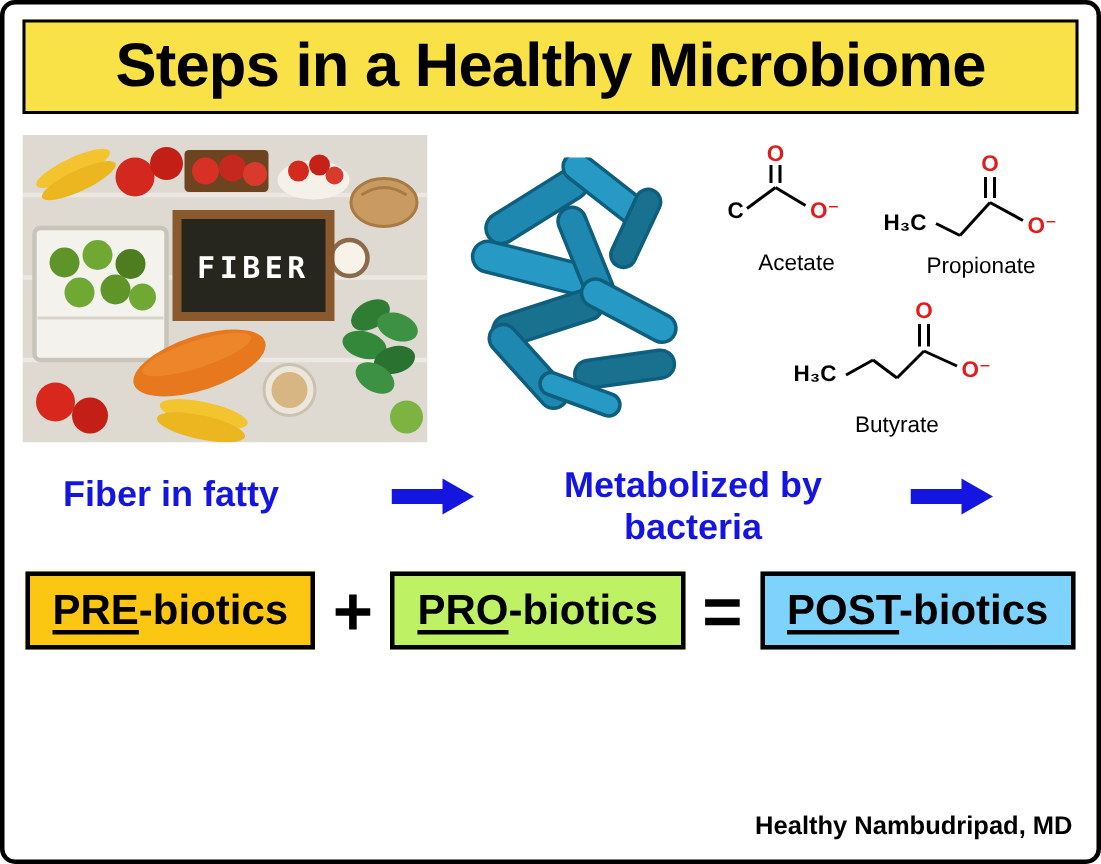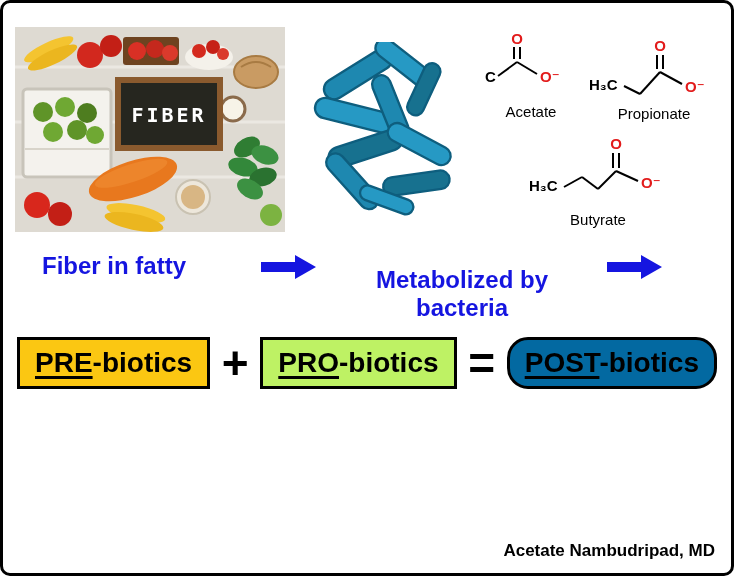--- a/index.html
+++ b/index.html
@@ -34,21 +34,21 @@
   .chem-top { display:flex; align-items:flex-start; }
 
   .flow-row {
     display:flex; align-items:flex-start;
     margin-top:10px; padding:0 4px;
     color:#1515E0; font-weight:bold; font-size:24px;
     text-align:center;
   }
   .flow-step { line-height:1.15; }
   .s1 { width:190px; padding-top:6px; }
-  .s2 { width:185px;margin-top:20px; }
+  .s2 { width:185px; }
   .s3 { width:190px; }
   .arrowbox { flex:1; display:flex; justify-content:center; padding-top:8px; }
 
   .eq-row {
     display:flex; align-items:center; justify-content:space-between;
     margin-top:16px; padding:0 2px;
   }
   .bio-box {
     border:3px solid #000; color:#000;
     font-size:28px; font-weight:bold;
@@ -68,20 +68,23 @@
   }
 
   svg text { font-family:"Liberation Sans","DejaVu Sans",sans-serif; }
   .chalk { font-family:"DejaVu Sans Mono",monospace; }
 </style>
 </head>
 <body>
 
 <div class="frame">
 
+  <div class="banner" style="background: rgb(248, 226, 71);">
+    <h1>Steps in a Healthy Microbiome</h1>
+  </div>
 
   <div class="images-row">
 
     <div class="food-wrap">
       <svg viewBox="0 0 270 205" width="270" height="205">
         <rect width="270" height="205" fill="#DEDAD2"></rect>
         <line x1="0" y1="40" x2="270" y2="40" stroke="#EBE8E2" stroke-width="3"></line>
         <line x1="0" y1="95" x2="270" y2="95" stroke="#EBE8E2" stroke-width="3"></line>
         <line x1="0" y1="150" x2="270" y2="150" stroke="#EBE8E2" stroke-width="3"></line>
 
@@ -236,20 +239,20 @@
 
   <div class="eq-row">
     <div class="bio-box" style="background: rgb(251, 199, 18);">
       <span class="pre">PRE</span><span>-biotics</span>
     </div>
     <div class="op">+</div>
     <div class="bio-box" style="background: #bef264;">
       <span class="pre">PRO</span><span>-biotics</span>
     </div>
     <div class="op">=</div>
-    <div class="bio-box" style="background: #0369a1; border-radius: 21px;">
+    <div class="bio-box" style="background: #7dd3fc;">
       <span class="pre">POST</span><span>-biotics</span>
     </div>
   </div>
 
-  <div class="credit">Acetate Nambudripad, MD</div>
+  <div class="credit">Healthy Nambudripad, MD</div>
 
 </div>
 
 </body></html>

